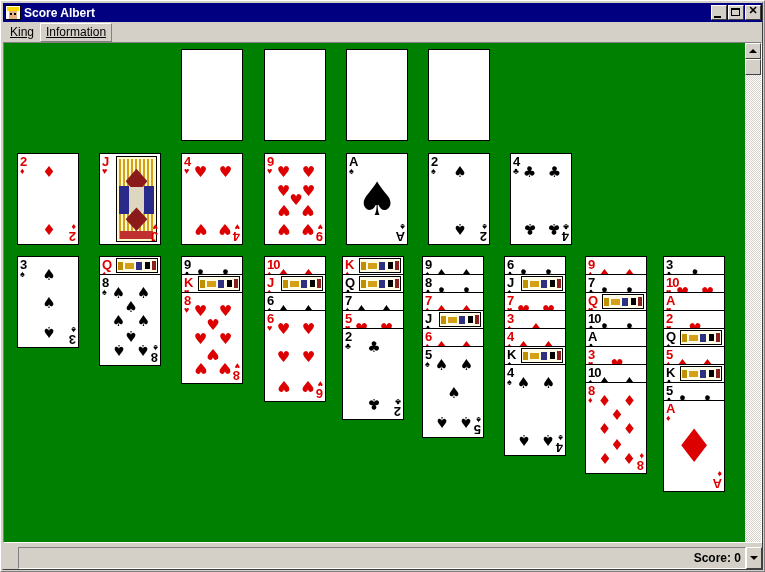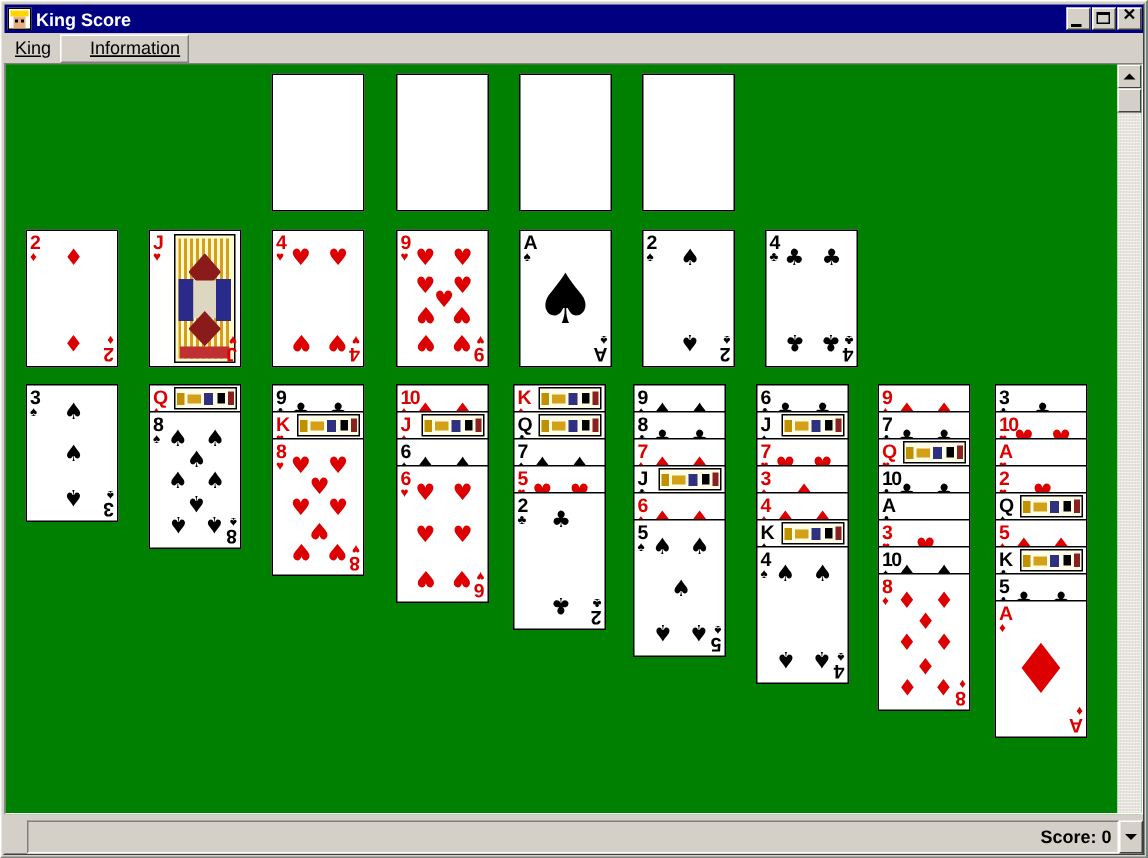--- a/index.html
+++ b/index.html
@@ -130,22 +130,21 @@
     color: #000;
     padding: 2px 6px 3px 6px;
     font-family: "Liberation Sans", sans-serif;
     cursor: default;
     position: relative;
   }
   .menu-item.hover {
     border: 1px solid #ffffff;
     border-right-color: #808080;
     border-bottom-color: #808080;
-    padding: 1px 5px 2px 19px;
-    text-decoration: underline;
+    padding: 1px 5px 2px 5px;
   }
   .menu-item u { text-decoration: underline; }
 
   
   .playarea-wrap {
     position: absolute;
     left: 3px; top: 42px;
     width: 759px;
     height: 501px;
     box-sizing: border-box;
@@ -353,21 +352,21 @@
     <div class="win-inner"></div>
   </div>
 
   <div class="titlebar">
     <div class="title-icon">
       <div class="ic-crown"></div>
       <div class="ic-face"></div>
       <div class="ic-eye1"></div>
       <div class="ic-eye2"></div>
     </div>
-    <div class="title-text">King Score</div>
+    <div class="title-text">Score Albert</div>
     <div class="title-buttons">
       <div class="tb-btn tb-min">
           <span class="g"></span>
         </div>
       <div class="tb-btn tb-max">
           <span class="g"></span>
         </div>
       <div class="tb-btn tb-close">
           <span class="g">✕</span>
         </div>

